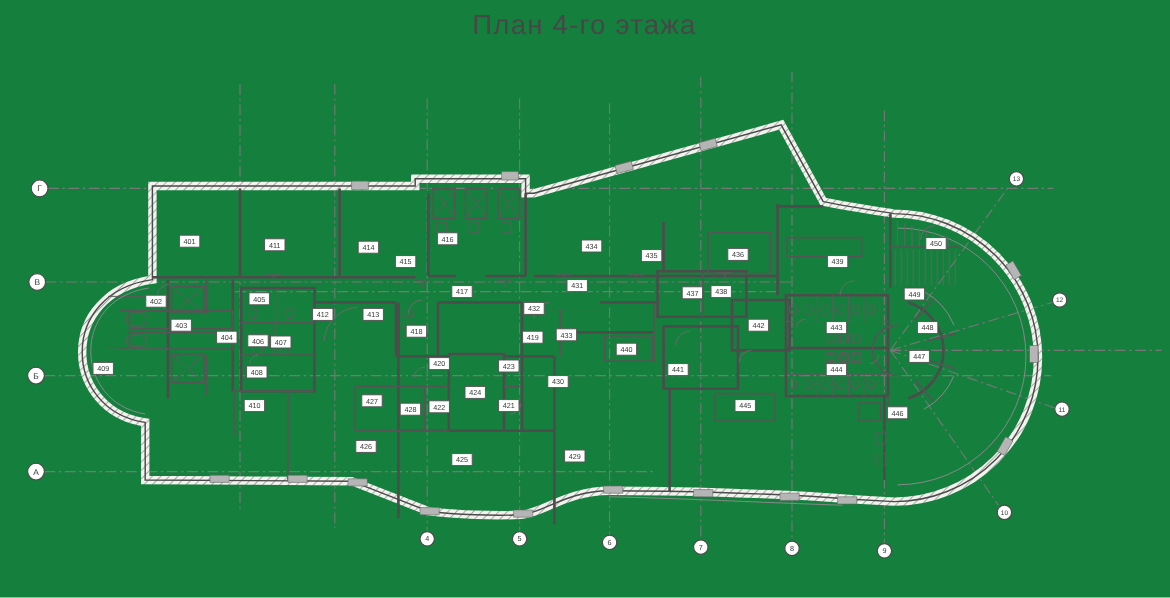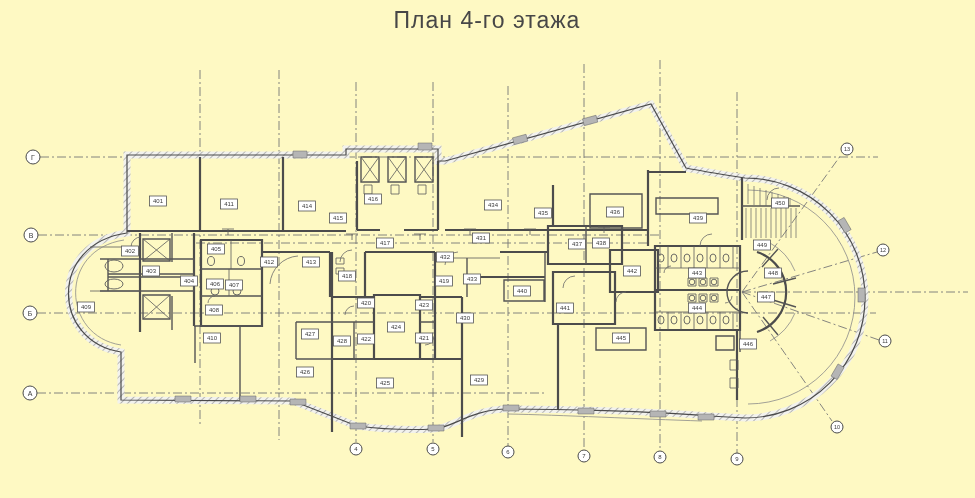--- a/index.html
+++ b/index.html
@@ -1,16 +1,16 @@
 <!DOCTYPE html>
 <html><head>
 <meta charset="utf-8">
 <style>
   html,body{margin:0;padding:0;background:#e8e8e6;}
-  .sheet{position:relative;width:975px;height:498px;background:#fef9c3;overflow:hidden;
+  .sheet{position:relative;width:975px;height:498px;background:#15803d;overflow:hidden;
          font-family:"Liberation Sans",sans-serif;}
   svg text{font-family:"Liberation Sans",sans-serif;fill:#3a3a3a;}
   .title-text{font-size:23px;letter-spacing:1px;fill:#474747;}
 </style>
 </head>
 <body>
 
 <div class="sheet">
 <svg viewBox="0 0 975 498" width="975" height="498">
   <defs>

